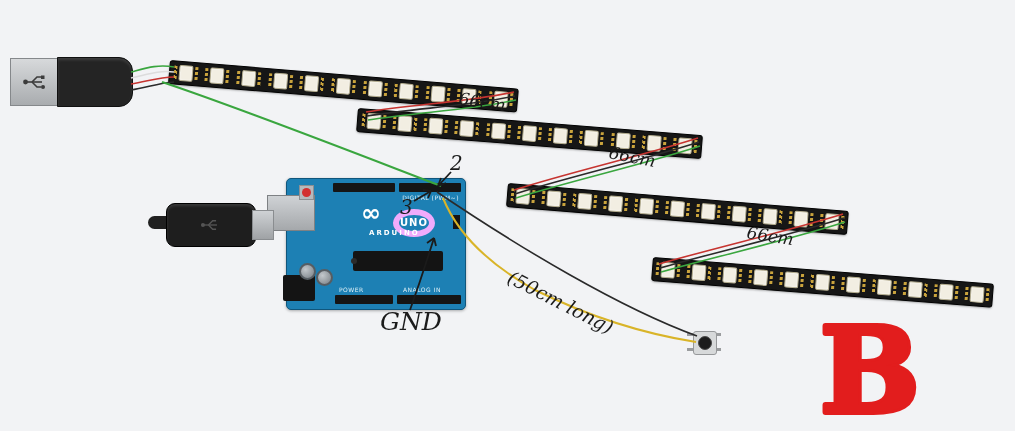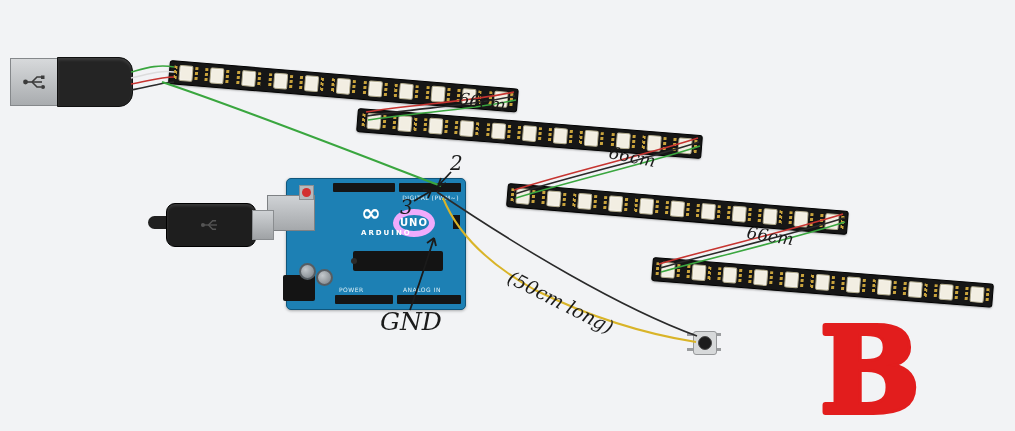--- a/index.html
+++ b/index.html
@@ -28,21 +28,21 @@
   .reset::after{content:'';position:absolute;inset:2px;background:#d32f2f;border-radius:50%;}
   .chip{left:66px;top:72px;width:90px;height:20px;background:#141414;border-radius:2px;}
   .chip::before{content:'';position:absolute;left:-2px;top:7px;width:6px;height:6px;background:#2b2b2b;border-radius:50%;}
   .cap{border-radius:50%;background:radial-gradient(circle at 35% 35%,#c3c8cc,#767d83);border:2px solid #565d63;}
   .cap.c1{left:12px;top:84px;width:13px;height:13px;}
   .cap.c2{left:29px;top:90px;width:13px;height:13px;}
   .icsp{right:5px;top:36px;width:7px;height:14px;background:#141414;}
   .logo-inf{left:74px;top:22px;color:#fff;font-size:24px;line-height:24px;font-weight:bold;}
   .logo-uno{left:106px;top:30px;width:30px;height:16px;border:6px solid #f0abfc;border-radius:50%;
             color:#fff;font-size:10px;text-align:center;line-height:16px;letter-spacing:1px;font-weight:bold;}
-  .brand{left:74px;top:50px;color:#fff;font-size:7px;letter-spacing:2px;font-weight:bold;}
+  .brand{left:82px;top:50px;color:#fff;font-size:7px;letter-spacing:2px;font-weight:bold;}
   .blbl{color:#dff0f7;font-size:6px;letter-spacing:.5px;}
   .blbl.digital{top:15px;left:58px;width:114px;text-align:right;}
   .blbl.power{bottom:16px;left:52px;}
   .blbl.analog{bottom:16px;left:116px;}
 
   
   .cable-stub{position:absolute;left:148px;top:216px;width:28px;height:13px;background:#202020;border-radius:7px;z-index:4;}
   .plug-body{position:absolute;left:166px;top:203px;width:88px;height:42px;background:#1e1e1e;border:1px solid #000;
              border-radius:9px;z-index:4;box-shadow:inset 0 2px 3px rgba(255,255,255,.12);display:flex;align-items:center;justify-content:center;}
   .ferrule{position:absolute;left:252px;top:210px;width:20px;height:28px;background:linear-gradient(#cfd2d5,#9fa2a5);border:1px solid #8a8d90;z-index:4;}

